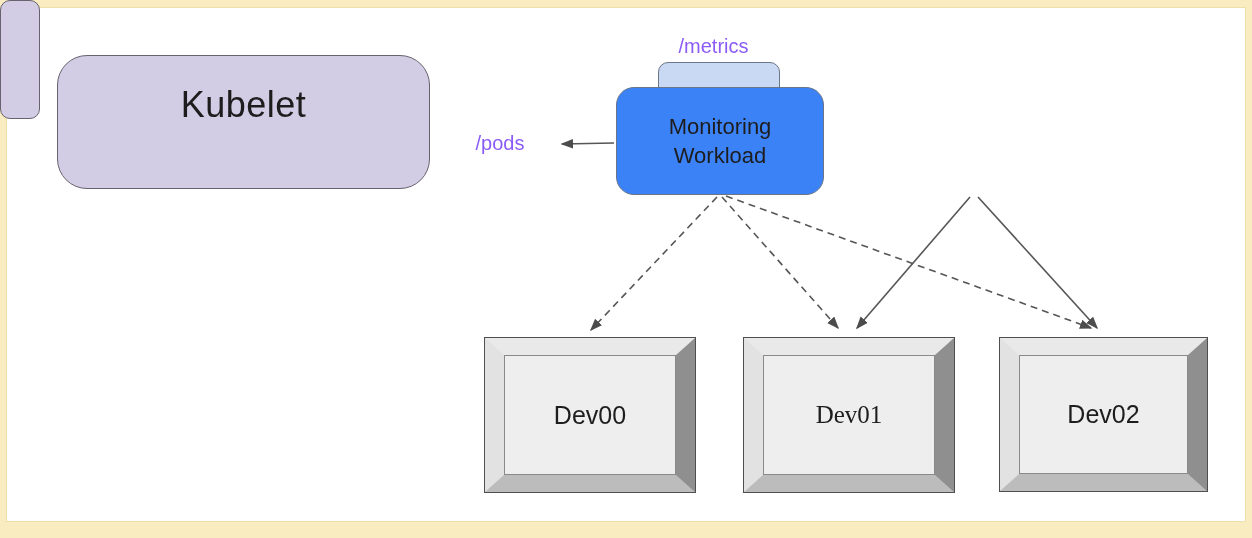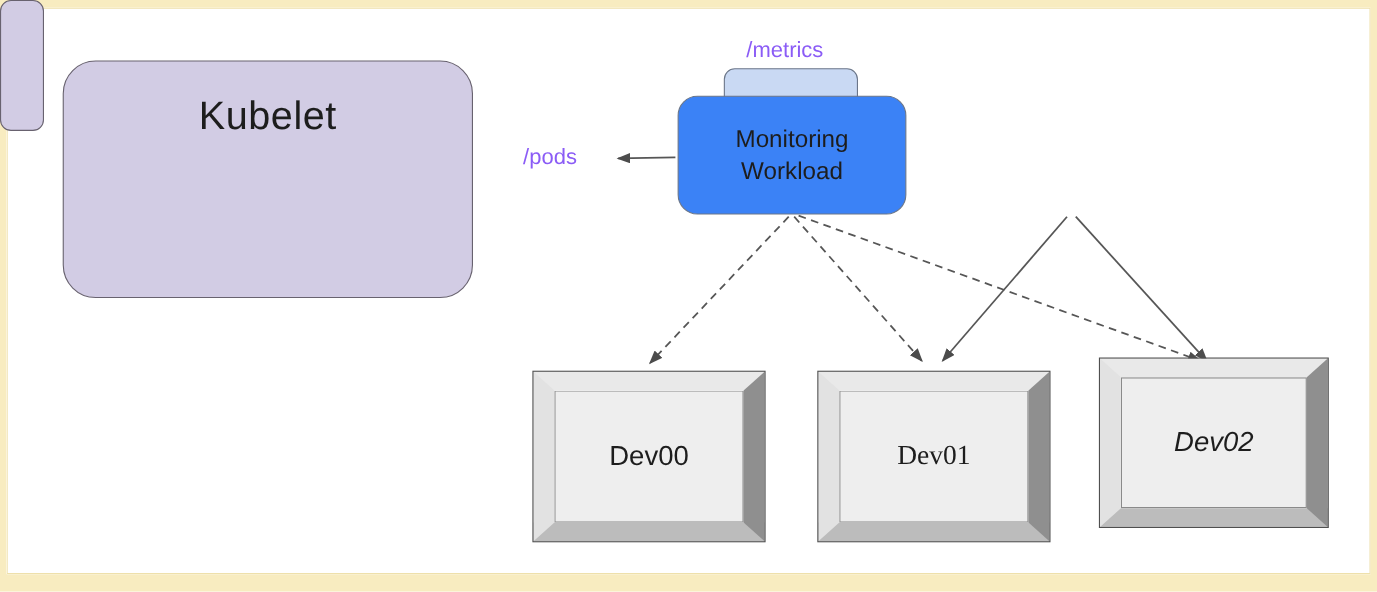--- a/index.html
+++ b/index.html
@@ -13,21 +13,21 @@
   }
   
   .canvas { position:absolute; left:-6px; top:-7px; width:1252px; height:538px; }
 
   .edges { position:absolute; left:0; top:0; width:1252px; height:538px; }
 
   .node { position:absolute; display:flex; flex-direction:column;
           align-items:center; justify-content:center; text-align:center; }
 
   .kubelet-main {
-    left:57px; top:55px; width:373px; height:216px;
+    left:57px; top:55px; width:373px; height:134px;
     background:#d2cce4; border:1.6px solid #68626f; border-radius:30px;
     justify-content:flex-start; padding-top:28px;
     font-size:36px; letter-spacing:0.5px; z-index:3;
   }
   .kubelet-tab {
     left:420px; top:86px; width:40px; height:119px;
     background:#d2cce4; border:1.6px solid #68626f; border-radius:10px;
     z-index:2;
   }
   .port-label { position:absolute; font-size:20px; color:#8b5cf6;
@@ -49,21 +49,21 @@
     border-style:solid; border-width:17px 19px;
     border-top-color:#e9e9e9; border-left-color:#e2e2e2;
     border-right-color:#8f8f8f; border-bottom-color:#bcbcbc;
     background:#eeeeee; outline:1.5px solid #4f4f4f;
     box-shadow: inset 0 0 0 1px #8a8a8a;
     display:flex; align-items:center; justify-content:center;
     font-size:25px; z-index:3;
   }
   .dev00 { left:485px;  top:338px;text-align:center; }
   .dev01 { left:744px;  top:338px;font-family:Liberation Serif, serif; }
-  .dev02 { left:1000px; top:326px; width:207px; height:153px;font-style:italic; }
+  .dev02 { left:1000px; top:338px; width:207px; height:153px; }
 
   .edge        { stroke:#565656; stroke-width:1.6; fill:none; }
   .edge.dashed { stroke-dasharray:7 5; }
 </style>
 </head>
 <body>
 
 <div class="frame">
   <div class="canvas">
 

